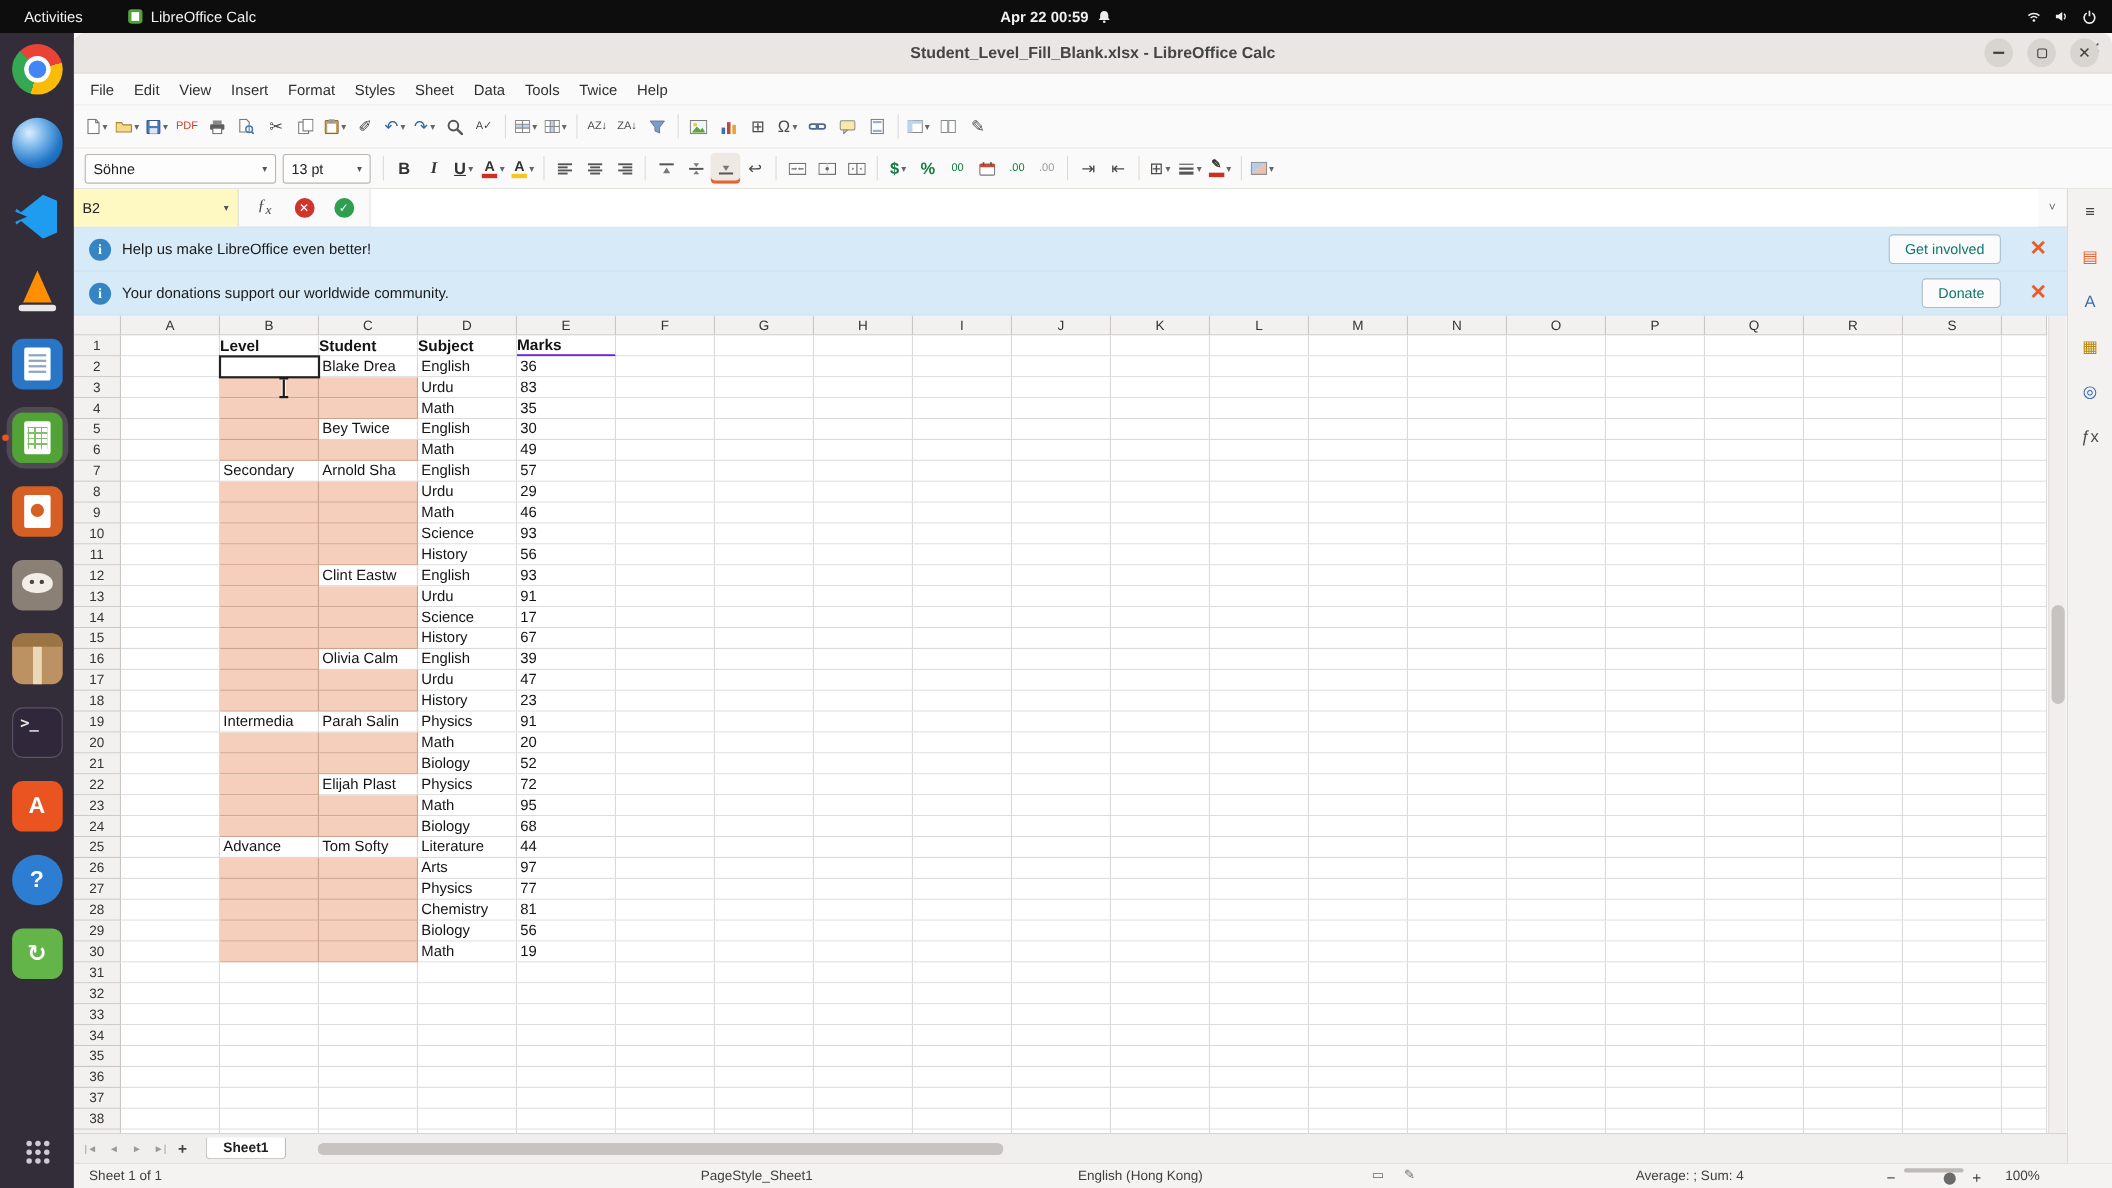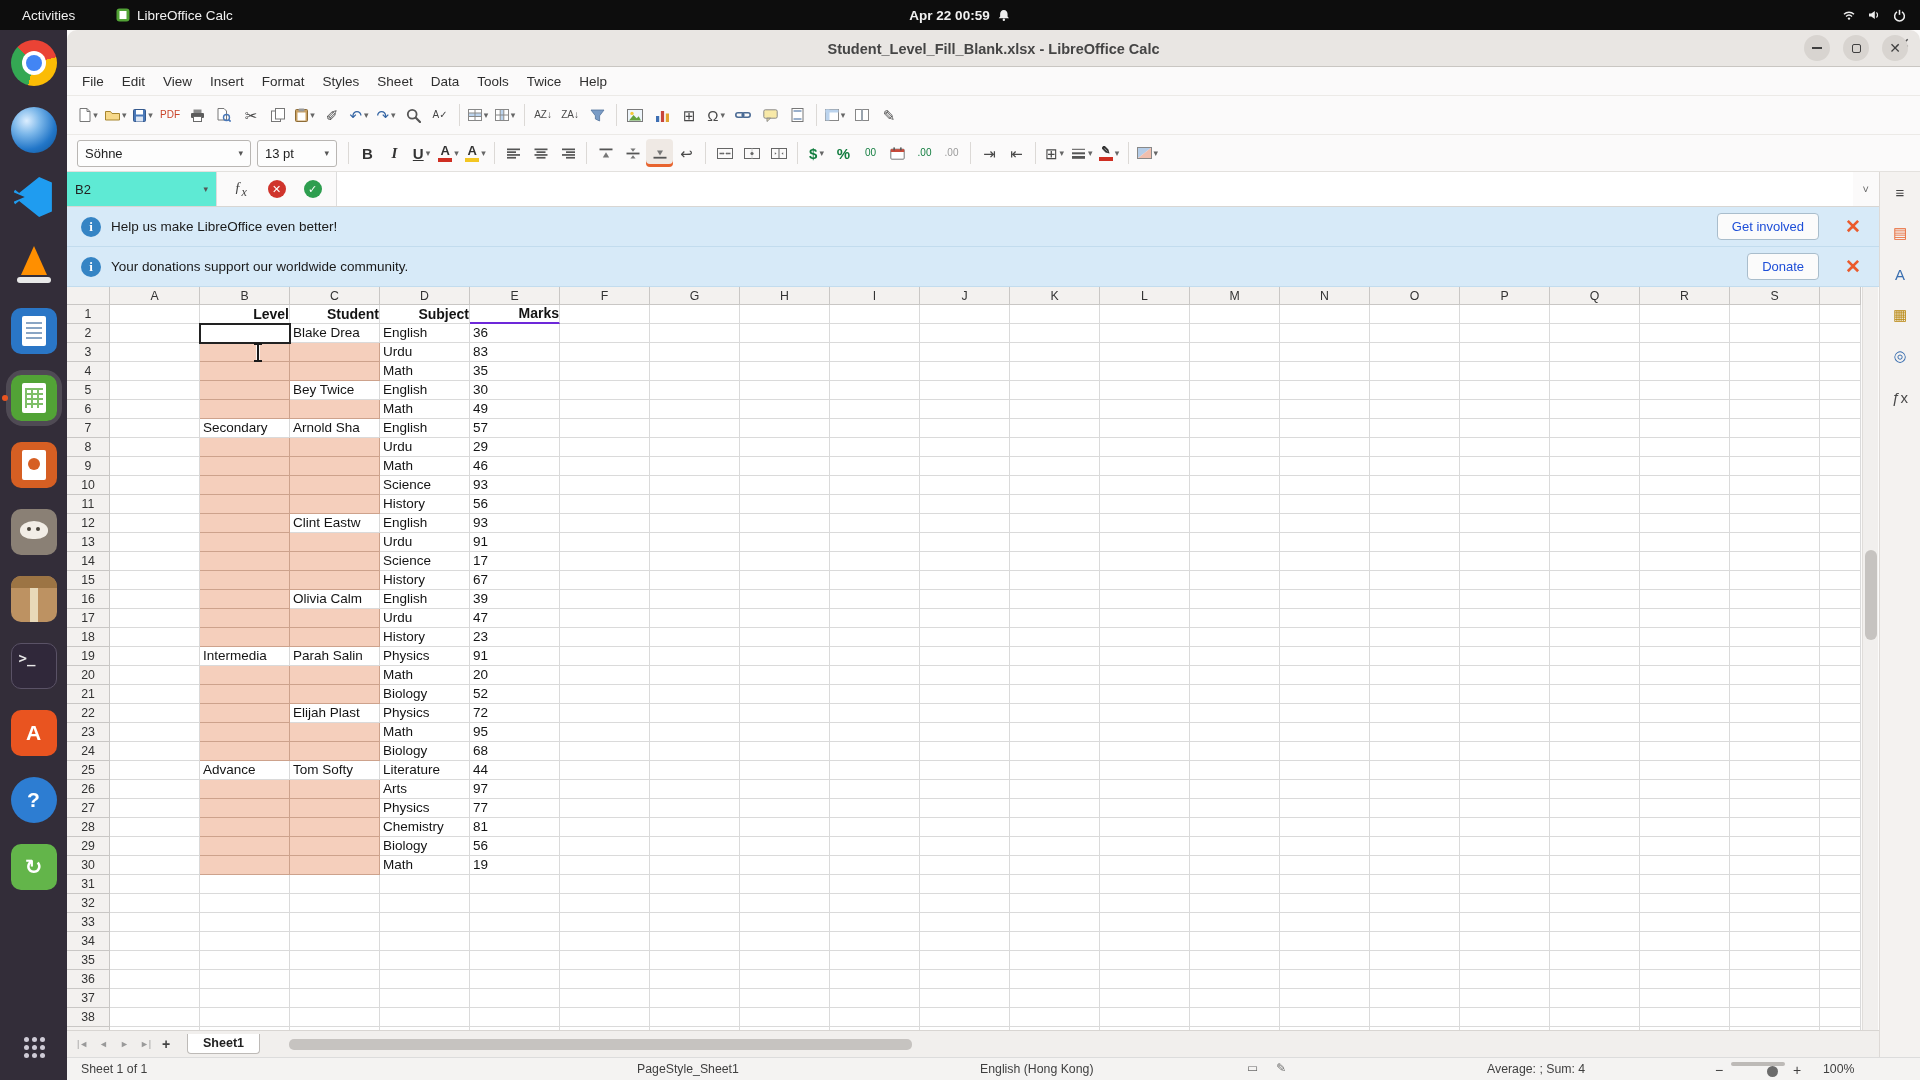--- a/index.html
+++ b/index.html
@@ -82,43 +82,43 @@
 .fcw{display:inline-flex;flex-direction:column;align-items:center;line-height:1}
 .fcw b{font-size:13px;color:#333}
 .fcw i{width:14px;height:4px;margin-top:1px;display:block}
 .combo{height:27px;background:#fdfdfd;border:1px solid #b9b6b3;border-radius:3px;display:flex;align-items:center;justify-content:space-between;padding:0 7px;margin-right:6px}
 .combo .ct{font-size:13px;color:#222}
 .combo .ca{font-size:9px;color:#555;margin-left:8px}
 .font-combo{width:174px}
 .size-combo{width:80px}
 
 .formulabar{position:absolute;left:0;top:142px;width:calc(100% - 41px);height:35px;background:#fbfafa;border-bottom:1px solid #d8d6d3;display:flex;align-items:center}
-.namebox{width:150px;height:100%;display:flex;align-items:center;justify-content:space-between;padding:0 8px;border-right:1px solid #ddd;background:#5eead4;font-size:13px;color:#222}
+.namebox{width:150px;height:100%;display:flex;align-items:center;justify-content:space-between;padding:0 8px;border-right:1px solid #ddd;background:#fef9c3;font-size:13px;color:#222}
 .fbtns{display:flex;align-items:center;gap:9px;padding:0 10px;border-right:1px solid #ddd;height:100%}
 .fx{font-size:14.5px;color:#444;font-family:"Liberation Serif","DejaVu Serif",serif;font-style:italic}
 .circ{width:18px;height:18px;border-radius:50%;display:flex;align-items:center;justify-content:center;color:#fff;font-size:11px}
 .circ.red{background:#d0342c}
 .circ.green{background:#2e9e4f}
 .finput{flex:1;height:100%;background:#fff}
 .fexpand{padding:0 10px;color:#666;font-size:11px}
 
 .infobar{position:absolute;left:0;width:calc(100% - 41px);height:40px;background:#d7eaf8;border-bottom:1px solid #c2dcee;display:flex;align-items:center;padding:0 14px;gap:10px}
 .ib1{top:177px}.ib2{top:217px}
 .infoicon{width:20px;height:20px;border-radius:50%;background:#3584c4;color:#fff;font-weight:700;font-size:13px;display:flex;align-items:center;justify-content:center;font-family:"Liberation Serif","DejaVu Serif",serif;flex:0 0 auto}
 .ibtext{font-size:13.5px;color:#1a1a1a}
-.ibbtn{margin-left:auto;background:#fbfbfb;border:1px solid #a9bdcc;border-radius:4px;padding:5px 14px;font-size:13px;color:#1d4ed8}
+.ibbtn{margin-left:auto;background:#fbfbfb;border:1px solid #a9bdcc;border-radius:4px;padding:5px 14px;font-size:13px;color:#0f766e}
 .ibclose{border:none;background:none;color:#ea5b2d;font-size:19px;font-weight:700;margin:0 4px 0 16px;line-height:1}
 
 
 .sheetwrap{position:absolute;left:0;top:257px;width:calc(100% - 41px);height:743px;background:#fcfbfa}
 .gridclip{position:absolute;left:0;top:0;width:1794px;height:743px;overflow:hidden}
 #grid{position:relative;display:grid;grid-template-columns:43px repeat(19,90px) 41px;grid-template-rows:18px repeat(39,19px);width:1794px;background:#fff}
 .hc,.hr{background:#f3f1ef;border-right:1px solid #c9c7c5;border-bottom:1px solid #c9c7c5;display:flex;align-items:center;justify-content:center;font-size:12.3px;color:#333}
 .cell{border-right:1px solid #dadada;border-bottom:1px solid #dadada;font-size:13.5px;color:#141414;line-height:18px;padding-left:3px;white-space:nowrap;overflow:hidden;background:#fff}
-.cell.bh{font-weight:700;text-align:right;padding-left:0;font-size:14px}
+.cell.bh{font-weight:700;text-align:left;padding-left:0;font-size:14px}
 .cell.ul{border-bottom:2px solid #6d28d9;line-height:17px}
 .cell.fill{background:#f5cfbc;border-right-color:#cda28c;border-bottom-color:#cda28c}
 .cellcursor{position:absolute;left:132px;top:36px;width:92px;height:21px;border:2px solid #222;z-index:5;pointer-events:none}
 .vscroll{position:absolute;right:1px;top:0;width:16px;height:100%;background:#f1efed;border-left:1px solid #e0ddda}
 .vthumb{position:absolute;left:2px;top:263px;width:12px;height:90px;background:#c6c3c0;border-radius:6px}
 
 .sidestrip{position:absolute;right:0;top:142px;width:41px;height:885px;background:#f4f2f0;border-left:1px solid #ddd9d6;display:flex;flex-direction:column;align-items:center;padding-top:7px;gap:15px;z-index:6}
 .sic{width:27px;height:26px;display:flex;align-items:center;justify-content:center;font-size:15px;border:none;background:none}
 
 .bottomrow{position:absolute;left:0;top:1000px;width:calc(100% - 41px);height:27px;background:#f1efed;border-top:1px solid #d8d5d2;display:flex;align-items:center}

